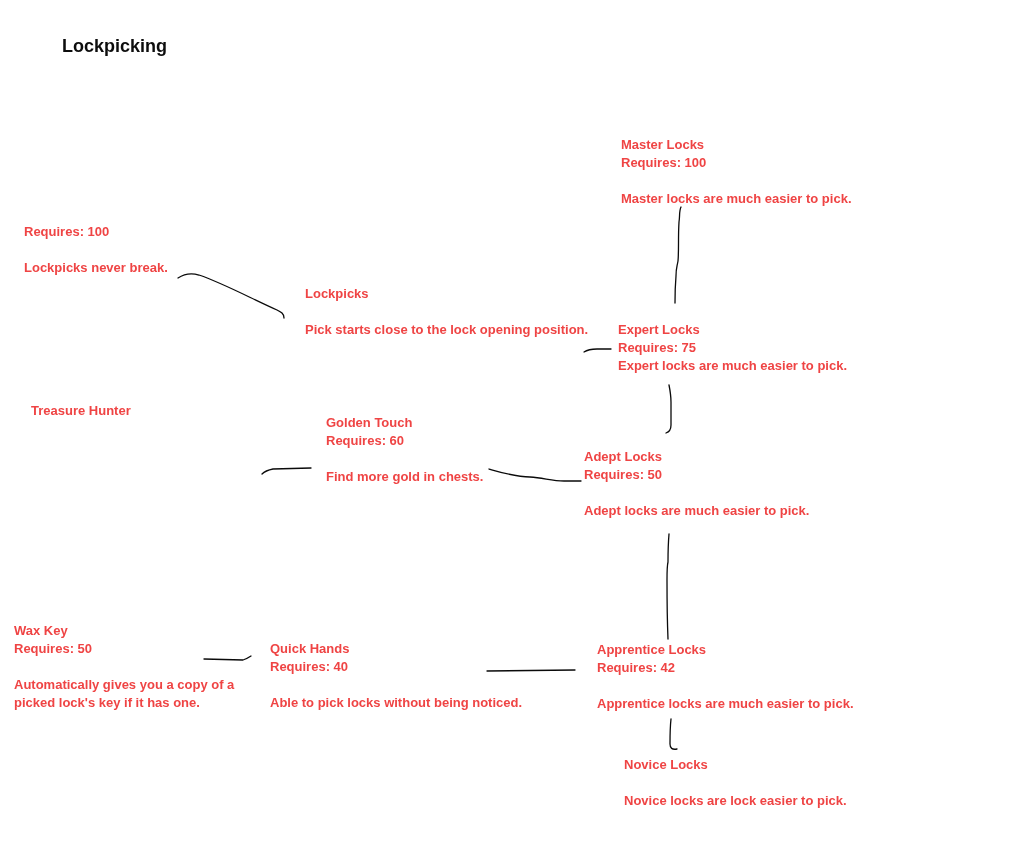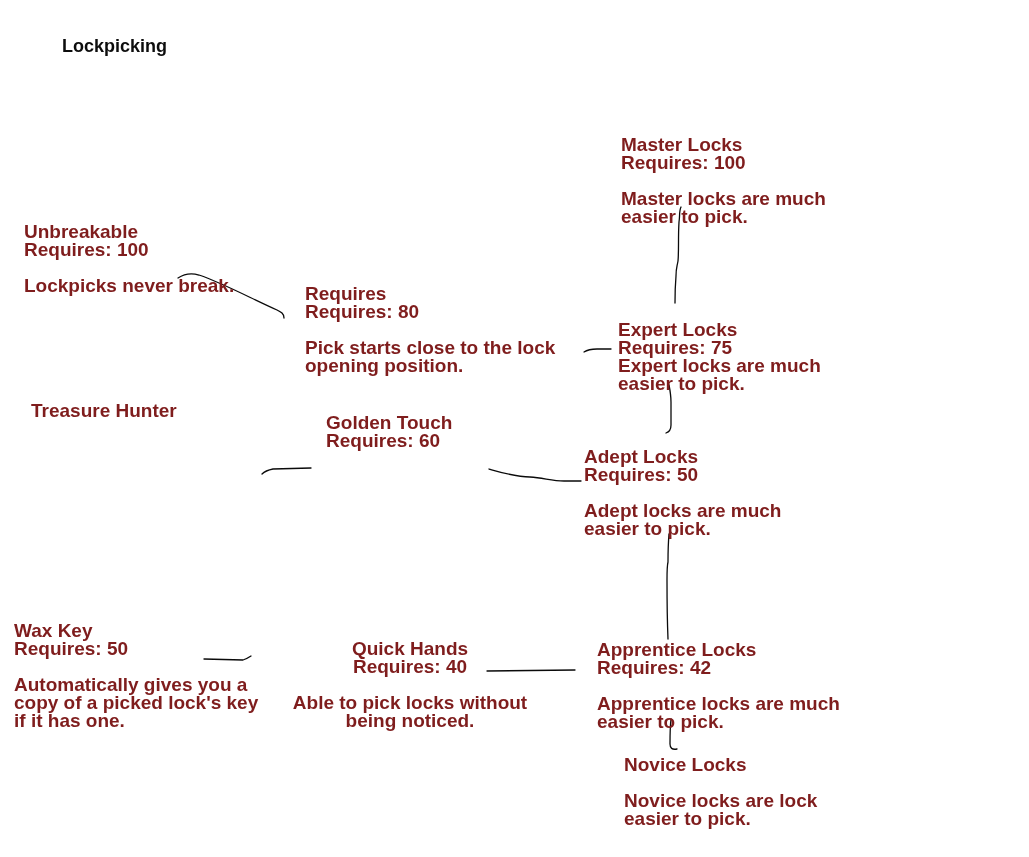--- a/index.html
+++ b/index.html
@@ -18,24 +18,24 @@
   }
   .page-title {
     position: absolute;
     font-size: 18px;
     font-weight: bold;
     letter-spacing: 0px;
     color: #0d0d0d;
   }
   .perk {
     position: absolute;
-    font-size: 19px;
+    font-size: 13px;
     font-weight: bold;
     line-height: 18px;
-    color: #7f1d1d;
+    color: #ef4444;
   }
   .perk-name, .perk-req { white-space: nowrap; }
   .perk-req:empty { display: none; }
   .perk-desc { margin-top: 18px; }
   .perk.tight .perk-desc { margin-top: 0; }
   .connectors {
     position: absolute;
     left: 0; top: 0;
     width: 1029px;
     height: 857px;
@@ -69,59 +69,58 @@
     <path d="M671 719 C670 728, 670 736, 670 744 C670 748, 672 750, 677 749"></path>
   </svg>
 
   <div class="perk" style="left:621px; top:136px; width:240px;">
     <div class="perk-name">Master Locks</div>
     <div class="perk-req">Requires: 100</div>
     <div class="perk-desc">Master locks are much easier to pick.</div>
   </div>
 
   <div class="perk" style="left:24px; top:223px; width:240px;">
-    <div class="perk-name">Unbreakable</div>
     <div class="perk-req">Requires: 100</div>
     <div class="perk-desc">Lockpicks never break.</div>
   </div>
 
   <div class="perk" style="left:305px; top:285px; width:300px;">
-    <div class="perk-name">Requires</div>
-    <div class="perk-req">Requires: 80</div>
+    <div class="perk-name">Lockpicks</div>
     <div class="perk-desc">Pick starts close to the lock opening position.</div>
   </div>
 
   <div class="perk tight" style="left:618px; top:321px; width:250px;">
     <div class="perk-name">Expert Locks</div>
     <div class="perk-req">Requires: 75</div>
     <div class="perk-desc">Expert locks are much easier to pick.</div>
   </div>
 
   <div class="perk" style="left:31px; top:402px; width:255px;">
     <div class="perk-name">Treasure Hunter</div>
   </div>
 
   <div class="perk" style="left:326px; top:414px; width:200px;">
     <div class="perk-name">Golden Touch</div>
     <div class="perk-req">Requires: 60</div>
+    <div class="perk-desc">Find more gold in chests.</div>
   </div>
 
   <div class="perk" style="left:584px; top:448px; width:240px;">
     <div class="perk-name">Adept Locks</div>
     <div class="perk-req">Requires: 50</div>
     <div class="perk-desc">Adept locks are much easier to pick.</div>
   </div>
 
   <div class="perk" style="left:14px; top:622px; width:245px;">
     <div class="perk-name">Wax Key</div>
     <div class="perk-req">Requires: 50</div>
     <div class="perk-desc">Automatically gives you a copy of a picked lock's key if it has one.</div>
   </div>
 
-  <div class="perk" style="left:270px; top:640px; width:280px;text-align:center;">
+  <div class="perk" style="left:270px; top:640px; width:280px;">
     <div class="perk-name">Quick Hands</div>
     <div class="perk-req">Requires: 40</div>
     <div class="perk-desc">Able to pick locks without being noticed.</div>
   </div>
 
   <div class="perk" style="left:597px; top:641px; width:270px;">
     <div class="perk-name">Apprentice Locks</div>
     <div class="perk-req">Requires: 42</div>
     <div class="perk-desc">Apprentice locks are much easier to pick.</div>
   </div>

